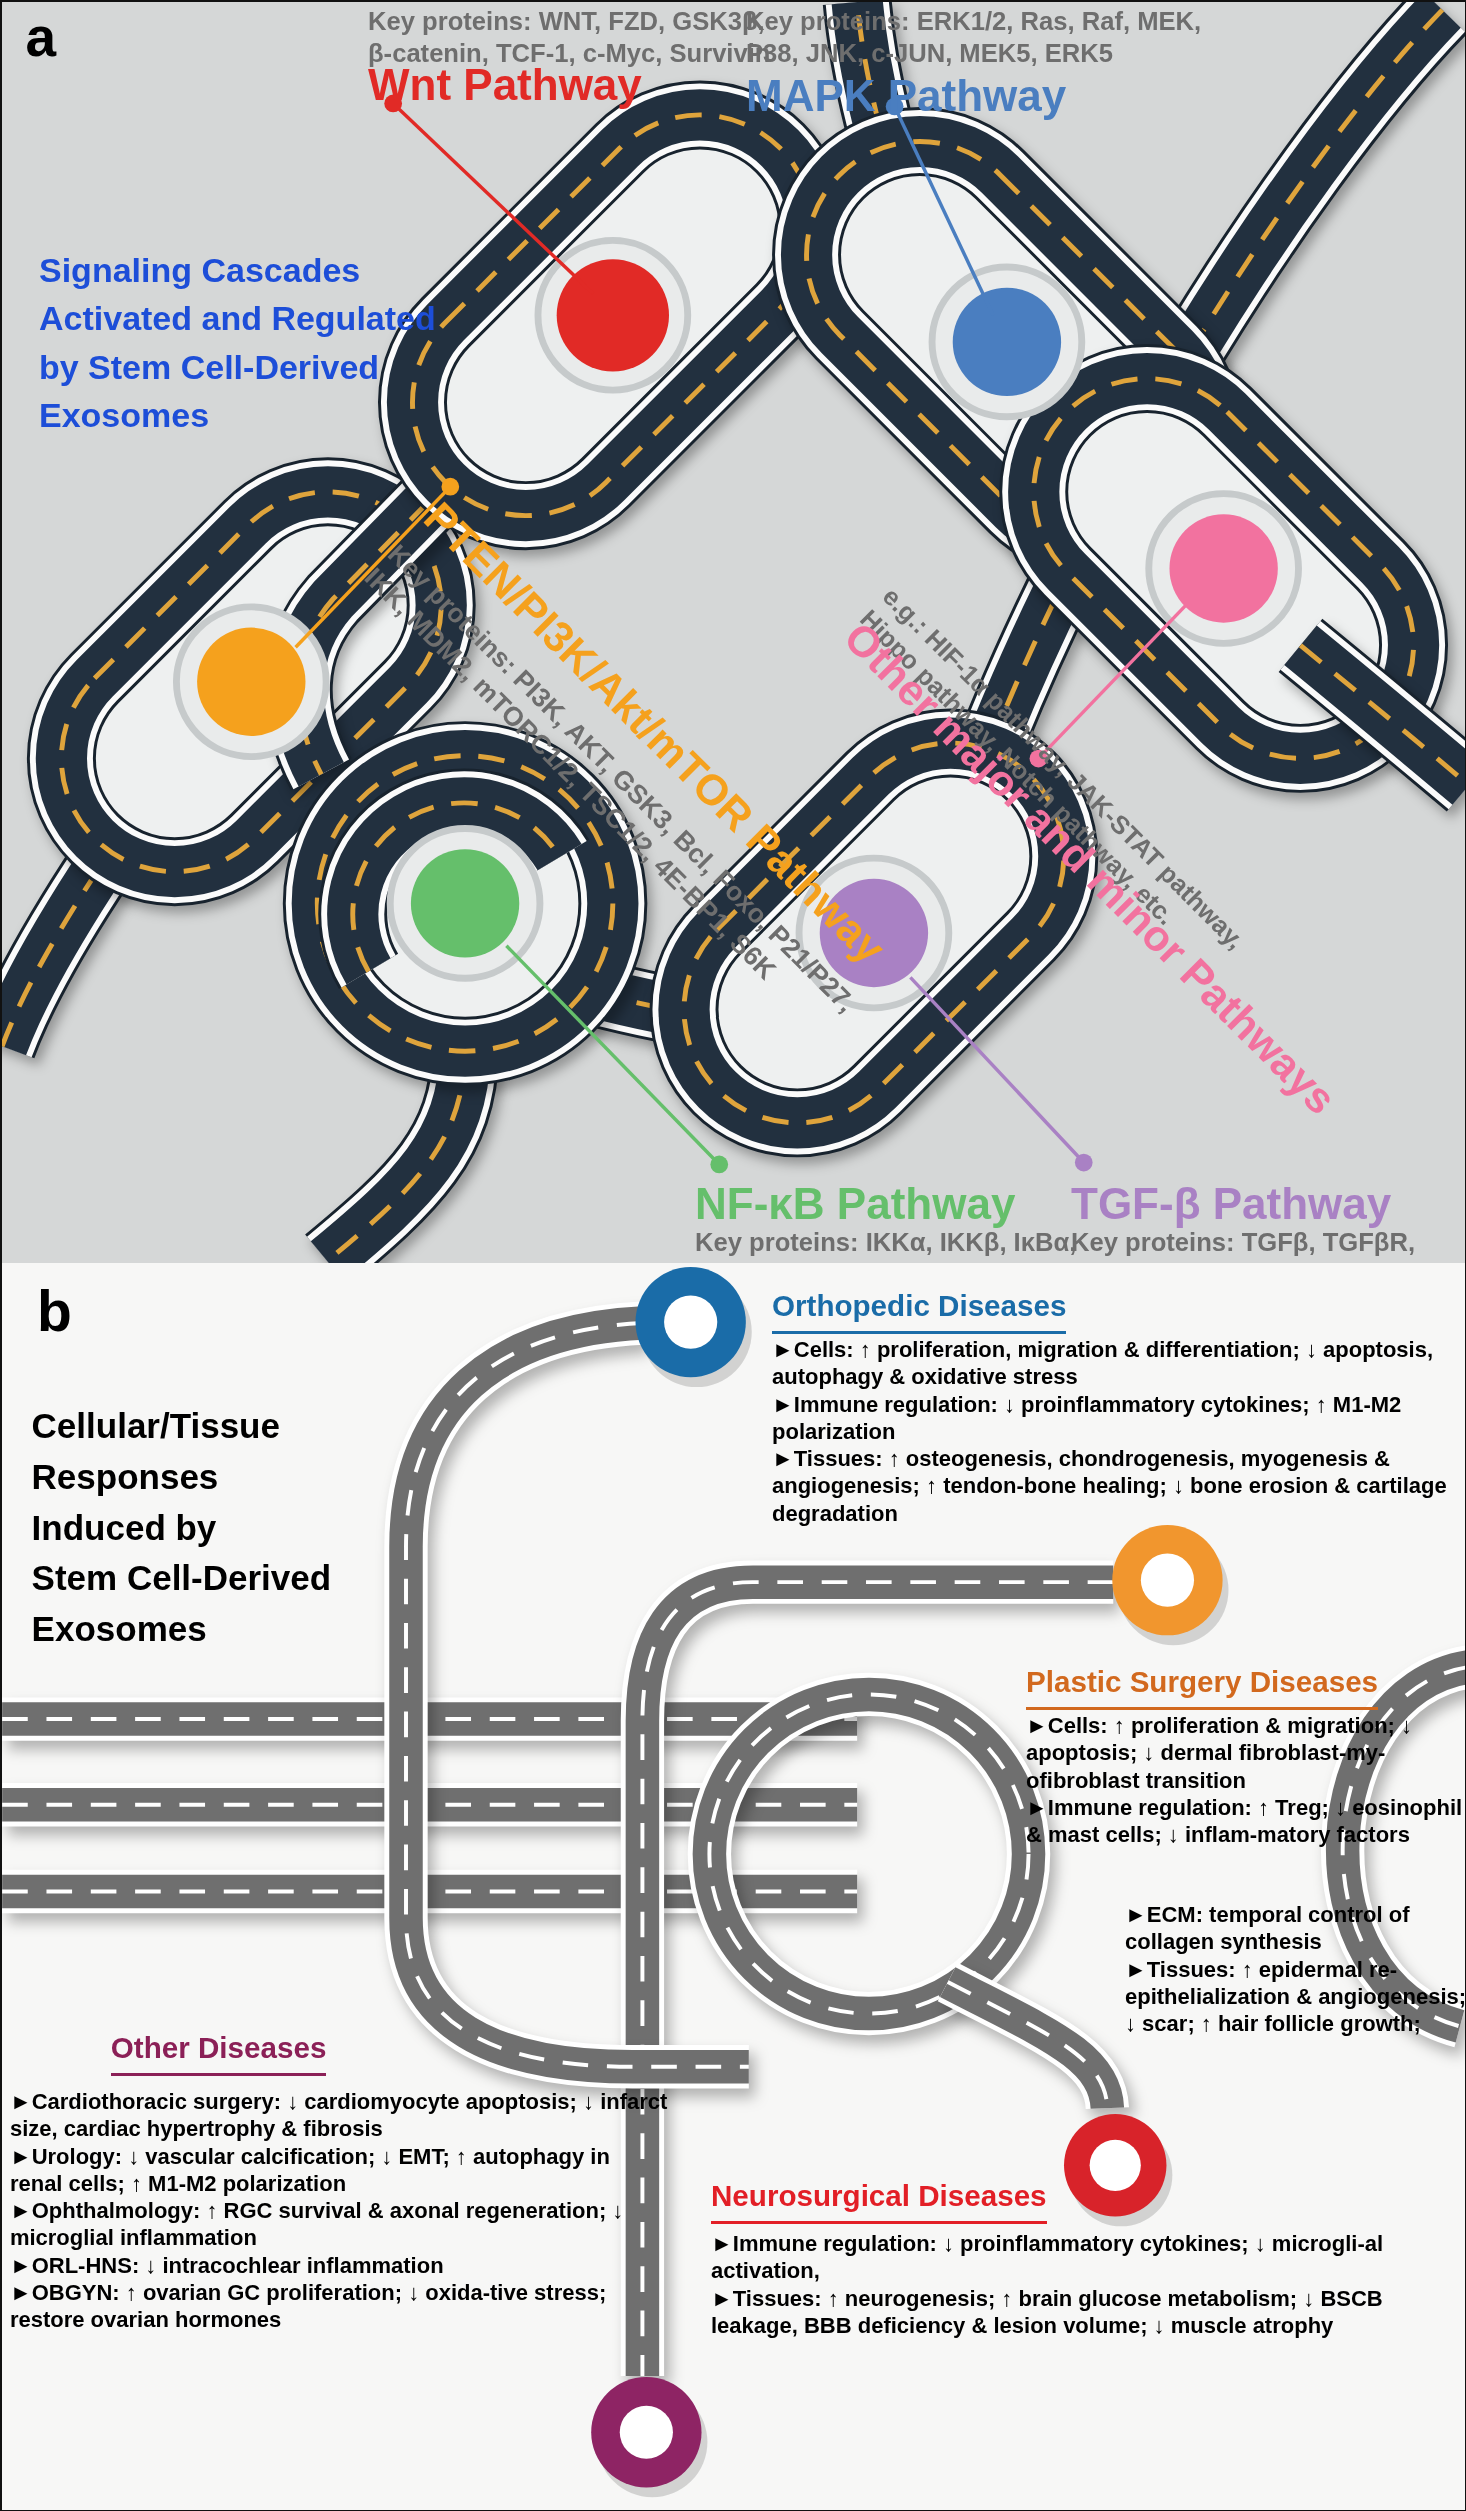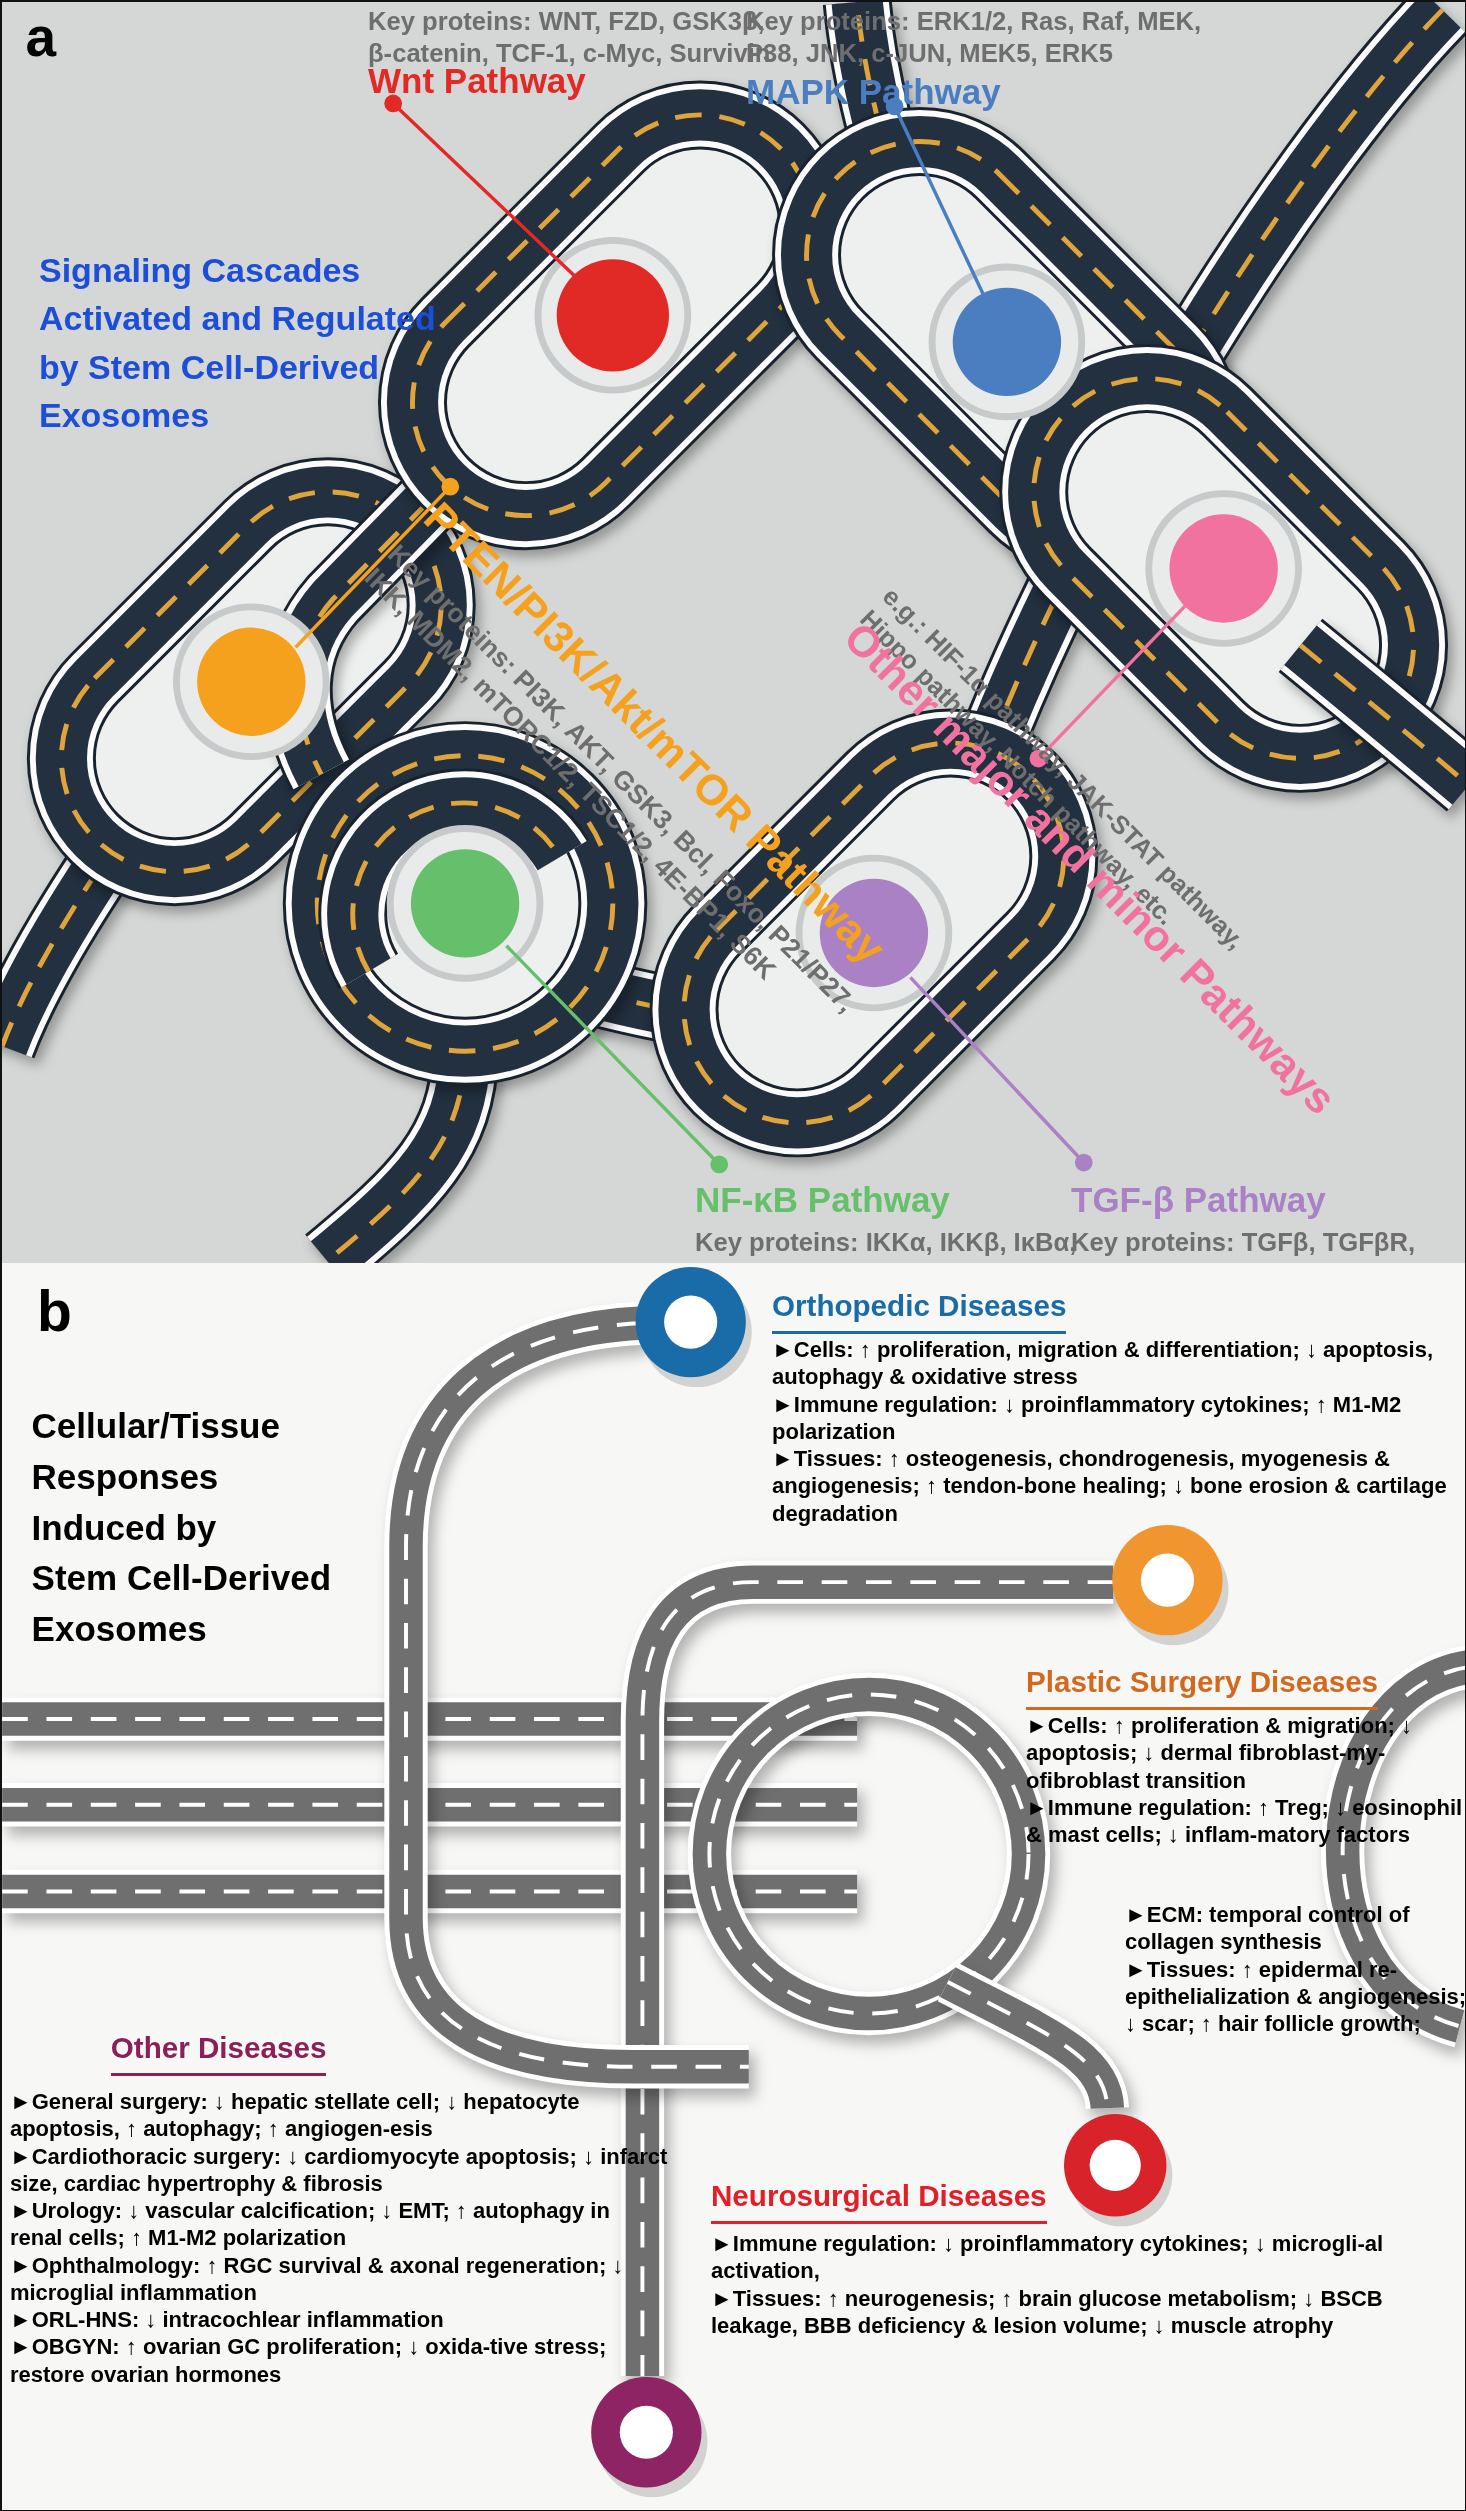--- a/index.html
+++ b/index.html
@@ -13,21 +13,21 @@
   #panel-a svg{position:absolute;left:0;top:0;}
   .ra-o{stroke:#18232e;stroke-width:70;fill:none;}
   .ra-w{stroke:#fbfbfb;stroke-width:64;fill:none;}
   .ra-b{stroke:#22303f;stroke-width:52;fill:none;}
   .ra-d{stroke:#dfa43c;stroke-width:5;fill:none;stroke-dasharray:27 18;}
   .ra-fill{fill:#eef0f0;}
   .road-a{filter:drop-shadow(5px 7px 6px rgba(0,0,0,0.30));}
   .pin-line{stroke-width:3.5;fill:none;}
   .panel-label{position:absolute;font-weight:bold;color:#000;line-height:1;}
   .gray-note{position:absolute;font-weight:bold;color:#6e6e6e;font-size:25.6px;line-height:1.25;white-space:pre-line;}
-  .pathway-title{position:absolute;font-weight:bold;font-size:35px;line-height:1;white-space:nowrap;}
+  .pathway-title{position:absolute;font-weight:bold;font-size:44px;line-height:1;white-space:nowrap;}
   .rot45{transform:rotate(45deg);transform-origin:0 0;}
   #title-a{position:absolute;left:37px;top:244px;font-weight:bold;font-size:34px;line-height:1.42;color:#1d4ed8;white-space:pre-line;}
   .c-wnt{color:#e12a26;}.c-mapk{color:#4a7ec0;}.c-pten{color:#f5a11d;}
   .c-other{color:#f2729f;}.c-nfkb{color:#65bf6b;}.c-tgfb{color:#a981c4;}
   
   #panel-b{position:absolute;left:0;top:1261px;width:1467px;height:1251px;background:#f7f7f6;}
   #panel-b svg{position:absolute;left:0;top:0;}
   .rb-w{stroke:#ffffff;stroke-width:44;fill:none;}
   .rb-g{stroke:#6f6f6f;stroke-width:34;fill:none;}
   .rb-d{stroke:#ffffff;stroke-width:4;fill:none;stroke-dasharray:26 19;}
@@ -334,21 +334,20 @@
       </div>
     <div class="bullets" style="left:1123px;top:638px;width:343px;">
         <div class="bullet">►ECM: temporal control of collagen synthesis</div>
         <div class="bullet">►Tissues: ↑ epidermal re-epithelialization &amp; angiogenesis; ↓ scar; ↑ hair follicle growth;</div>
       </div>
 
     <div class="section-title t-other" style="left:29.6px;top:770px;width:374px;text-align:center;">
       <span>Other Diseases</span>
     </div>
     <div class="bullets" style="left:7.9px;top:825px;width:658px;">
-        <div class="bullet">►General surgery: ↓ hepatic stellate cell; ↓ hepatocyte apoptosis, ↑ autophagy; ↑ angiogen-esis</div>
         <div class="bullet">►Cardiothoracic surgery: ↓ cardiomyocyte apoptosis; ↓ infarct size, cardiac hypertrophy &amp; fibrosis</div>
         <div class="bullet">►Urology: ↓ vascular calcification; ↓ EMT; ↑ autophagy in renal cells; ↑ M1-M2 polarization</div>
         <div class="bullet">►Ophthalmology: ↑ RGC survival &amp; axonal regeneration; ↓ microglial inflammation</div>
         <div class="bullet">►ORL-HNS: ↓ intracochlear inflammation</div>
         <div class="bullet">►OBGYN: ↑ ovarian GC proliferation; ↓ oxida-tive stress; restore ovarian hormones</div>
       </div>
 
     <div class="section-title t-neuro" style="left:709px;top:918px;">
       <span>Neurosurgical Diseases</span>
     </div>

